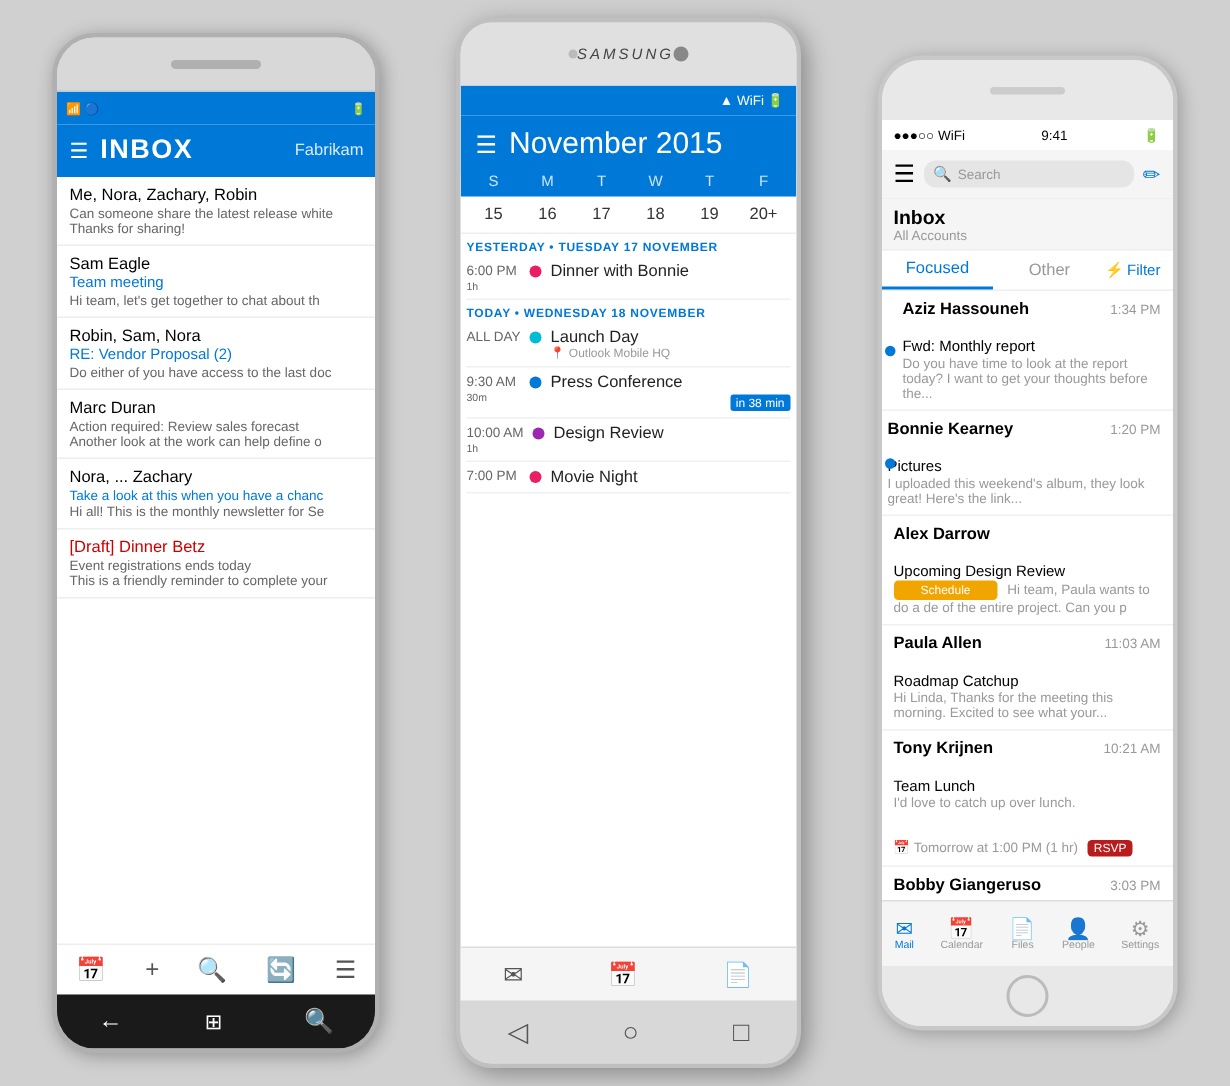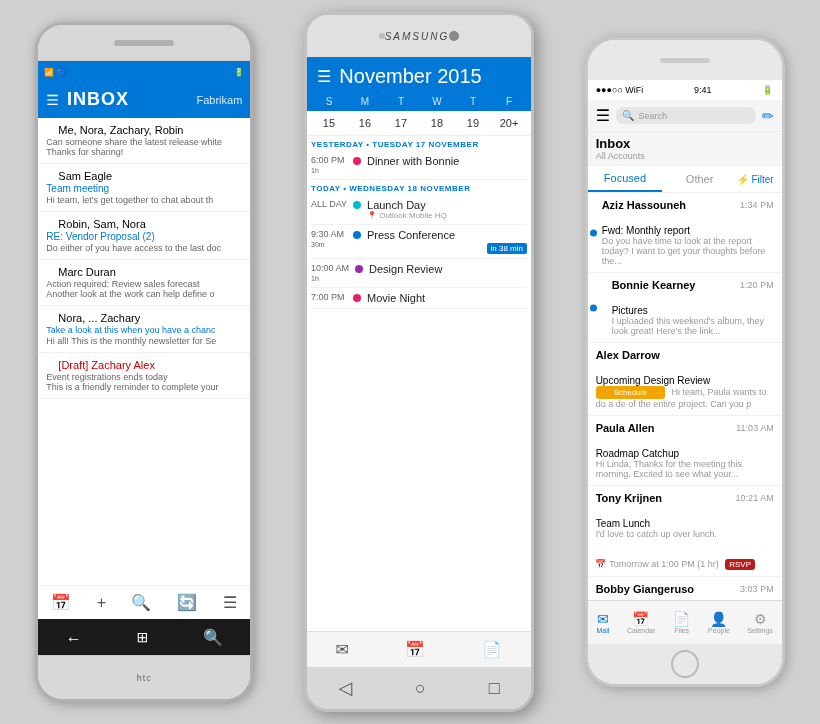--- a/index.html
+++ b/index.html
@@ -78,21 +78,21 @@
     }
     .hamburger { color: #fff; font-size: 14px; }
     .phone1-title { color: #fff; font-size: 18px; font-weight: 700; letter-spacing: 1px; }
     .phone1-subtitle { color: rgba(255,255,255,0.85); font-size: 11px; margin-left: auto; }
     .email-list { flex: 1; overflow: hidden; }
     .email-item {
       padding: 6px 8px;
       border-bottom: 1px solid #eee;
       cursor: pointer;
     }
-    .email-sender { font-size: 11px; color: #000; margin-bottom: 1px; margin-left: 12px; }
+    .email-sender { font-size: 11px; color: #000; margin-bottom: 1px; }
     .email-subject { font-size: 10px; color: #0078d7; margin-bottom: 1px; }
     .email-preview { font-size: 9px; color: #666; }
     .phone1-bottom {
       height: 44px;
       background: #d8d8d8;
       display: flex;
       align-items: center;
       justify-content: space-around;
       border-top: 1px solid #ccc;
       flex-shrink: 0;
@@ -415,50 +415,50 @@
           <div class="email-sender">Marc Duran</div>
           <div class="email-preview">Action required: Review sales forecast</div>
           <div class="email-preview">Another look at the work can help define o</div>
         </div>
         <div class="email-item">
           <div class="email-sender">Nora, ... Zachary</div>
           <div class="email-subject" style="color:#0078d7;font-size:9px;">Take a look at this when you have a chanc</div>
           <div class="email-preview">Hi all! This is the monthly newsletter for Se</div>
         </div>
         <div class="email-item">
-          <div class="email-sender" style="color:#c00;">[Draft] Zachary Alex</div>
+          <div class="email-sender" style="color:#c00;">[Draft] Dinner Betz</div>
           <div class="email-preview">Event registrations ends today</div>
           <div class="email-preview">This is a friendly reminder to complete your</div>
         </div>
       </div>
       <div class="phone1-toolbar">
         <span class="toolbar-icon">📅</span>
         <span class="toolbar-icon">+</span>
         <span class="toolbar-icon">🔍</span>
         <span class="toolbar-icon">🔄</span>
         <span class="toolbar-icon">☰</span>
       </div>
     </div>
     <div class="phone1-nav-icons">
       <span class="nav-btn">←</span>
       <span style="color:#fff;font-size:14px;">⊞</span>
       <span class="nav-btn">🔍</span>
     </div>
-    <div class="phone1-bottom">
-      <span style="font-size:9px;color:#666;letter-spacing:1px;">htc</span>
-    </div>
   </div>
 
   <div class="phone2">
     <div class="phone2-top">
       <div class="phone2-dot"></div>
       <span class="samsung-logo">SAMSUNG</span>
       <div class="phone2-camera"></div>
     </div>
     <div class="phone2-screen">
+      <div class="phone2-status">
+        <div class="p2-status-icons">▲ WiFi 🔋</div>
+      </div>
       <div class="phone2-header">
         <span style="color:#fff;font-size:16px;">☰</span>
         <span class="phone2-month">November 2015</span>
       </div>
       <div class="cal-content">
         <div class="cal-days-header">
           <div class="cal-day-label">S</div>
           <div class="cal-day-label">M</div>
           <div class="cal-day-label">T</div>
           <div class="cal-day-label">W</div>
@@ -563,21 +563,21 @@
       <div class="p3-email-list">
         <div class="p3-email" style="padding-left:14px;">
           <div class="p3-unread-dot"></div>
           <div class="p3-email-header">
             <span class="p3-sender">Aziz Hassouneh</span>
             <span class="p3-time">1:34 PM</span>
           </div>
           <div class="p3-subject">Fwd: Monthly report</div>
           <div class="p3-preview">Do you have time to look at the report today? I want to get your thoughts before the...</div>
         </div>
-        <div class="p3-email" style="padding-left:24px;">
+        <div class="p3-email" style="padding-left:4px;">
           <div class="p3-unread-dot"></div>
           <div class="p3-email-header">
             <span class="p3-sender">Bonnie Kearney</span>
             <span class="p3-time">1:20 PM</span>
           </div>
           <div class="p3-subject">Pictures</div>
           <div class="p3-preview">I uploaded this weekend's album, they look great! Here's the link...</div>
         </div>
         <div class="p3-email">
           <div class="p3-email-header">

